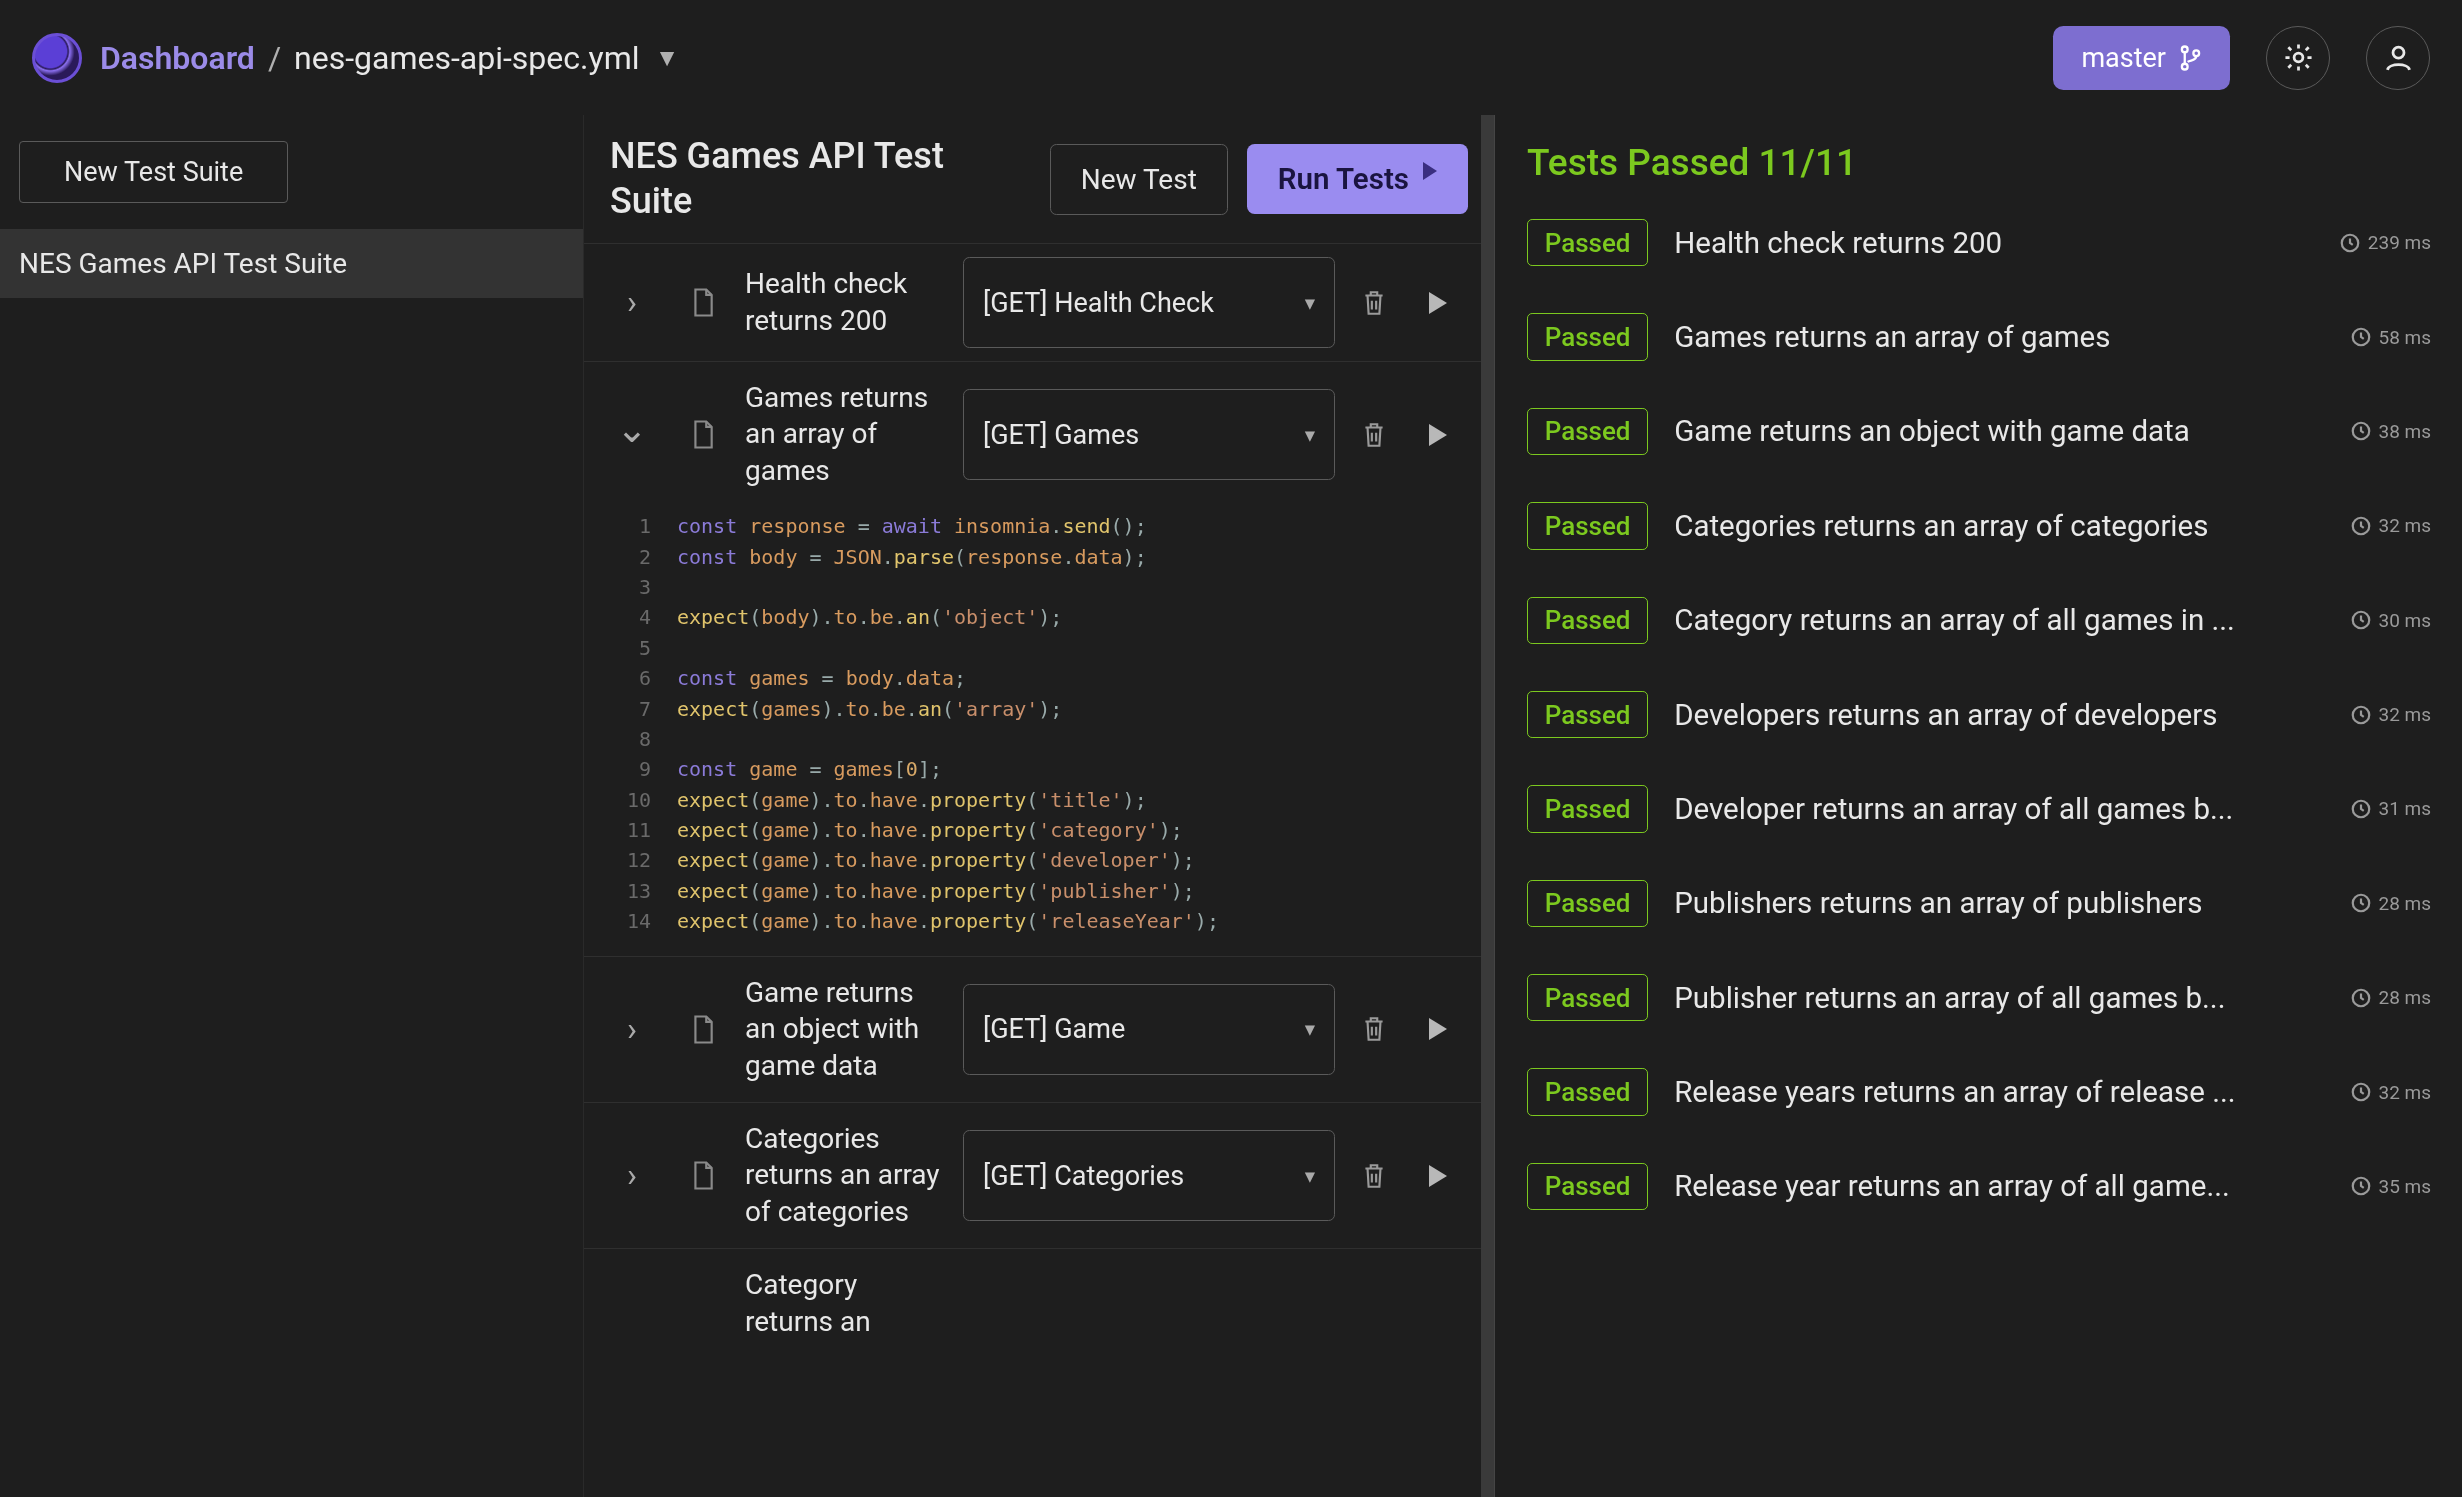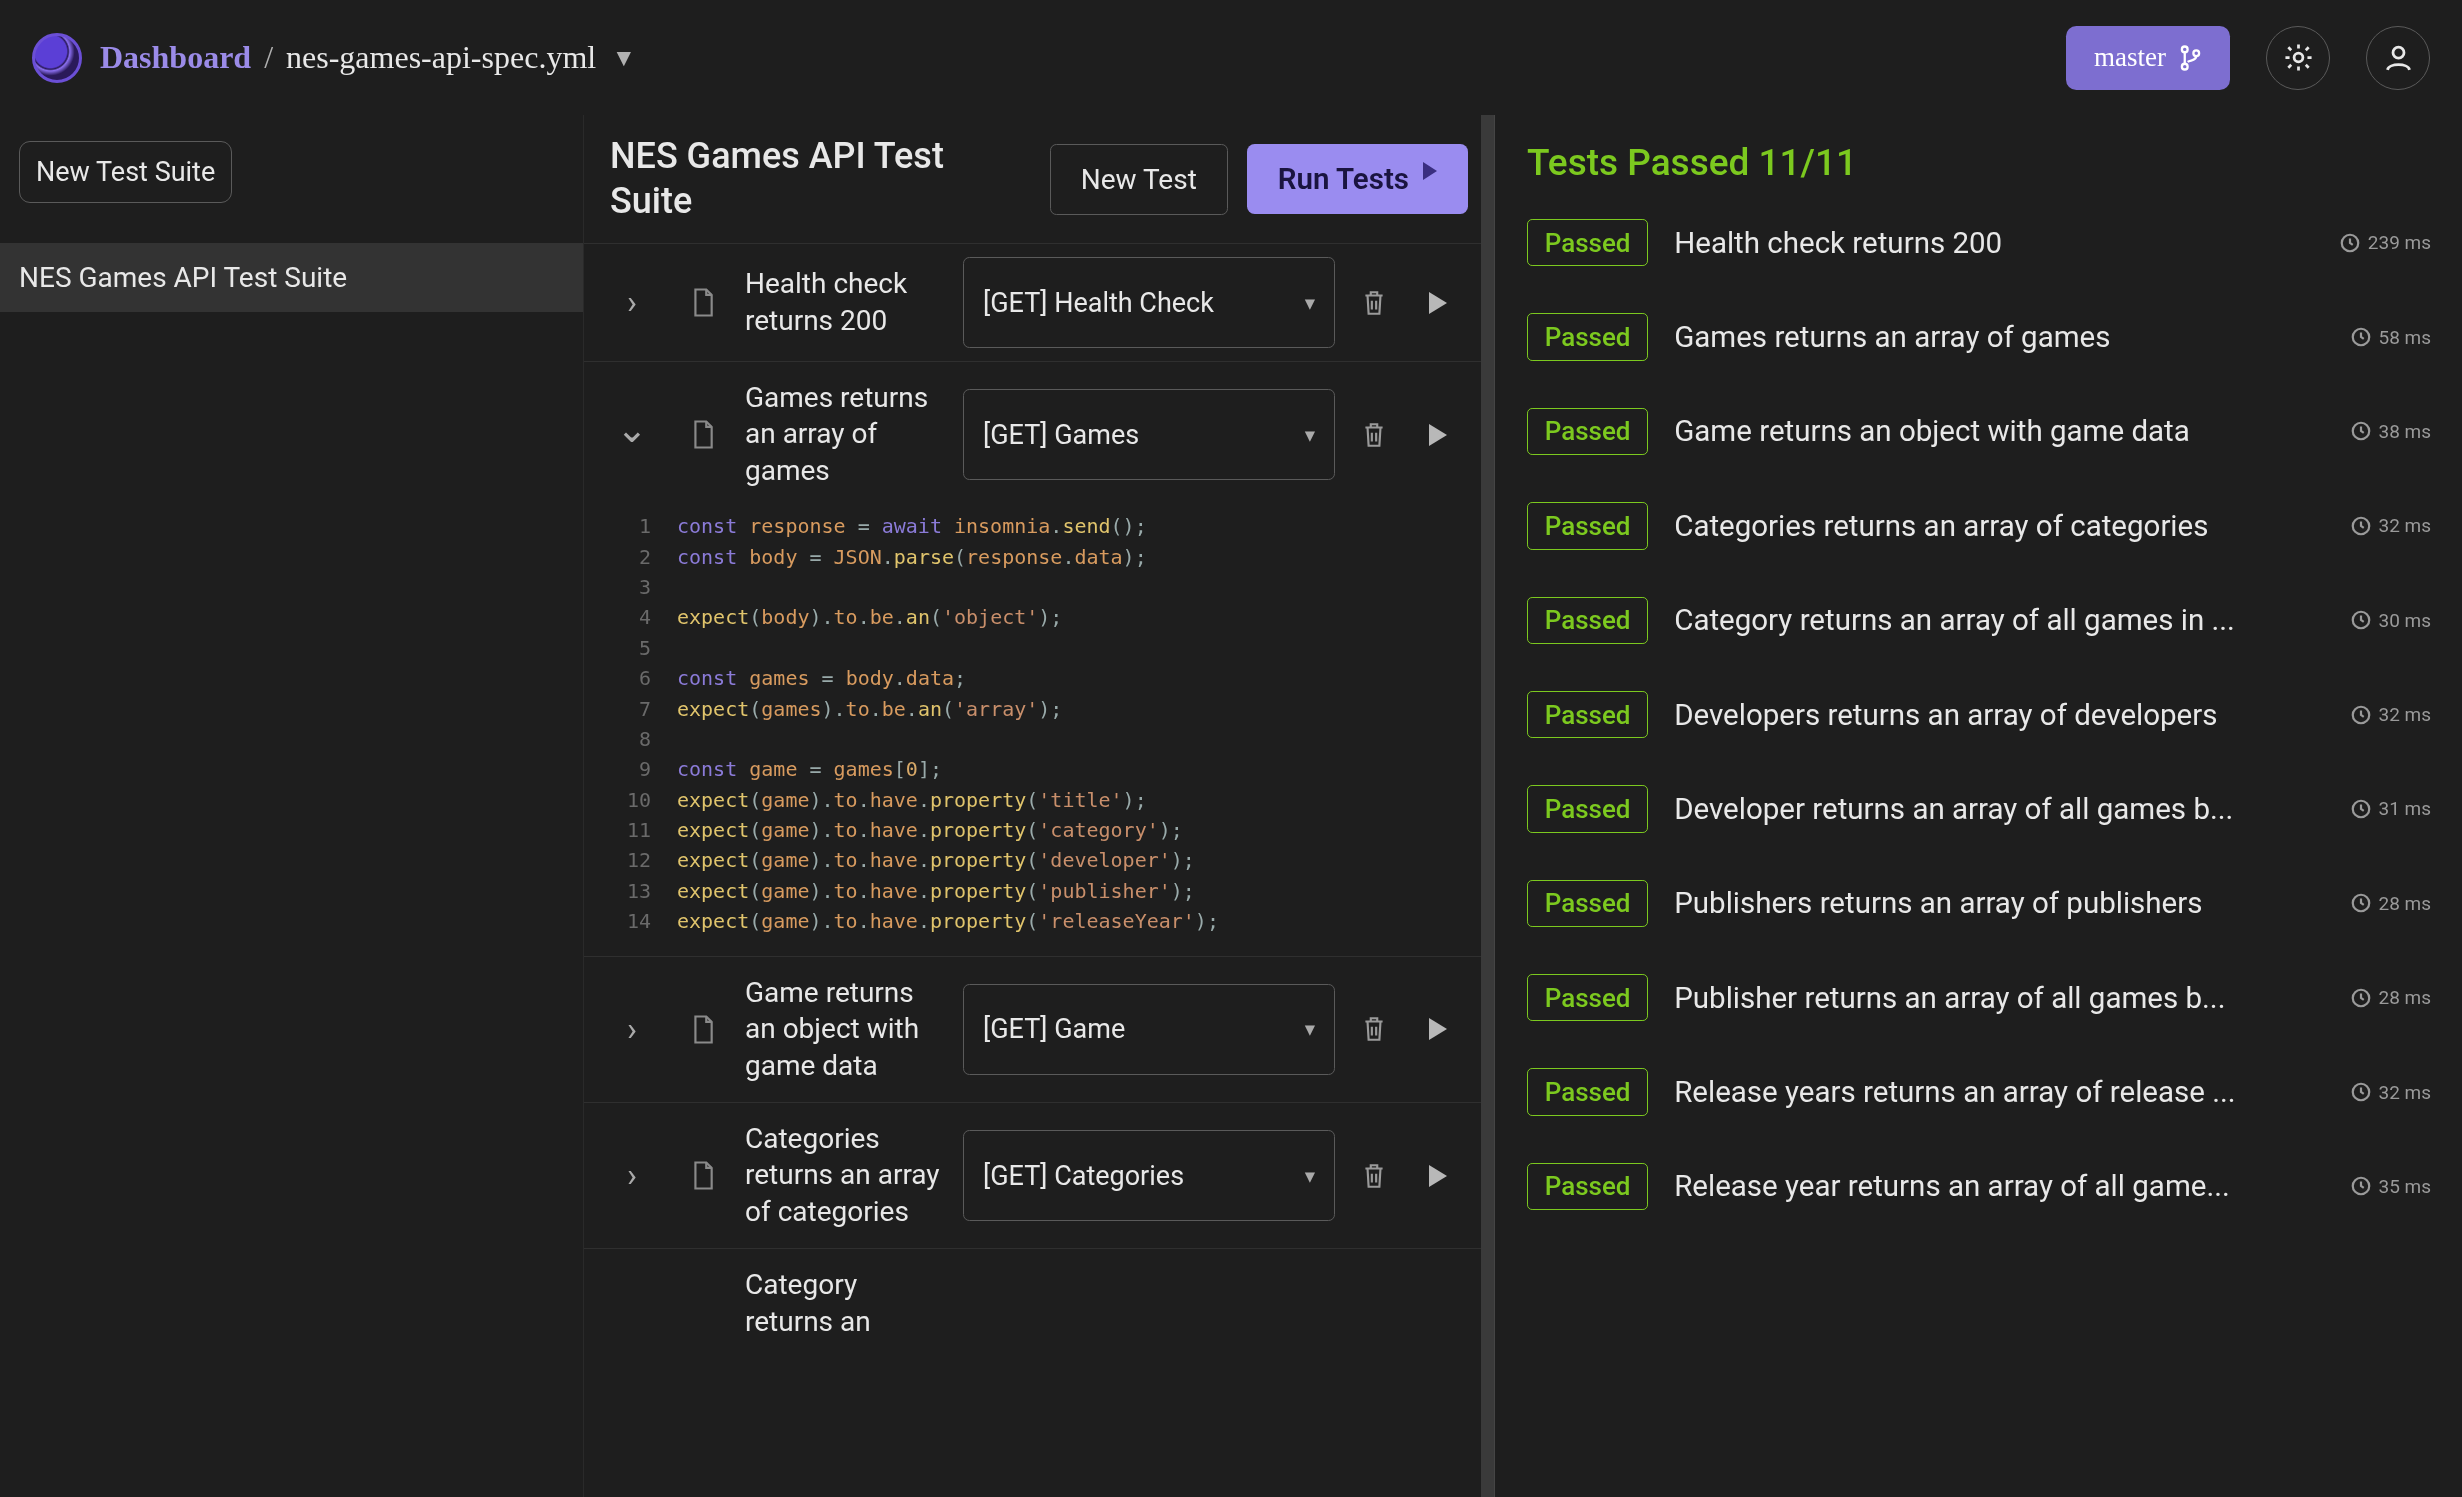--- a/index.html
+++ b/index.html
@@ -18,41 +18,41 @@
     --code-fn:#e0c46c;
     --code-str:#c98f6b;
     --code-dot:#9aa;
   }
   *{box-sizing:border-box;}
   html,body{margin:0;padding:0;background:#111;color:var(--text);font-family:-apple-system,BlinkMacSystemFont,"Segoe UI",Roboto,sans-serif;}
   body{width:2462px;height:1497px;overflow:hidden;}
   .app{width:2462px;height:1497px;background:var(--bg);display:flex;flex-direction:column;position:relative;}
 
   
-  .topbar{height:115px;display:flex;align-items:center;padding:0 32px;gap:18px;font-family:Liberation Serif, serif;}
+  .topbar{height:115px;display:flex;align-items:center;padding:0 32px;gap:18px;}
   .logo{width:50px;height:50px;border-radius:50%;background:radial-gradient(circle at 35% 35%, #5b3fd6 40%, #2a1a5a 44%, #8b6ff0 48%, #2a1a5a 60%);border:3.8px solid #6b4fd6;flex-shrink:0;}
   .crumbs{font-size:32px;display:flex;align-items:center;gap:13px;flex:0 0 auto;}
   .crumbs .dash{color:var(--purple-bright);font-weight:600;}
   .crumbs .slash{color:var(--text-dim);}
   .crumbs .file{color:var(--text);}
   .crumbs .chev{color:var(--text-dim);font-size:24.4px;margin-left:2.6px;}
   .mode-pill{margin-left:128px;display:flex;background:#2d2d2d;border-radius:36px;padding:3.8px;align-items:center;height:64px;border:0.6px solid #3a3a3a;}
   .mode-pill .seg{padding:0 38px;height:56px;display:flex;align-items:center;font-size:24.4px;font-weight:700;letter-spacing:1.3px;color:#7a7a7a;border-radius:32px;}
   .mode-pill .seg.active{background:#3f3f3f;color:var(--text);}
   .topbar-spacer{flex:1;}
   .branch-btn{background:#7d6ed0;color:#fff;border-radius:10.3px;height:64px;padding:0 28px;display:flex;align-items:center;gap:13px;font-size:27px;}
   .icon-btn{width:64px;height:64px;border:1.9px solid #5a5a5a;border-radius:50%;display:flex;align-items:center;justify-content:center;margin-left:18px;color:var(--text);}
   .icon-btn svg{width:33px;height:33px;}
 
   
   .cols{flex:1;display:grid;grid-template-columns:584px 911px 968px;min-height:0;}
 
   
   .col-left{border-right:0.6px solid #2a2a2a;display:flex;flex-direction:column;padding-top:26px;}
-  .new-suite-btn{margin:0 0 40px 19px;border:1.3px solid #5a5a5a;border-radius:11px;padding:14px 16px;font-size:27px;color:var(--text);width:fit-content;background:transparent;}
+  .new-suite-btn{margin:0 0 26px 19px;border:1.3px solid #5a5a5a;border-radius:4px;padding:14px 44px;font-size:27px;color:var(--text);width:fit-content;background:transparent;}
   .suite-row{background:#333;padding:18px 19px;font-size:28px;color:var(--text);border-left:0 solid transparent;}
 
   
   .col-mid{display:flex;flex-direction:column;min-height:0;border-right:1.9px solid #454545;position:relative;}
   .mid-header{display:flex;align-items:center;padding:19px 26px 19px 26px;gap:19px;}
   .mid-title{font-size:36px;line-height:1.25;color:var(--text);font-weight:500;flex:1;}
   .btn-outline{border:1.3px solid #5a5a5a;border-radius:6.4px;padding:18px 30px;font-size:28px;color:var(--text);background:transparent;white-space:nowrap;}
   .btn-primary{background:#9a8cf0;color:#1a1440;border-radius:7.7px;padding:18px 31px;font-size:29.5px;font-weight:600;display:flex;align-items:flex-start;gap:14px;white-space:nowrap;}
   .btn-primary .tri{width:0;height:0;border-left:14px solid #3a2e80;border-top:9px solid transparent;border-bottom:9px solid transparent;}
   .tests-scroll{flex:1;overflow:hidden;}

